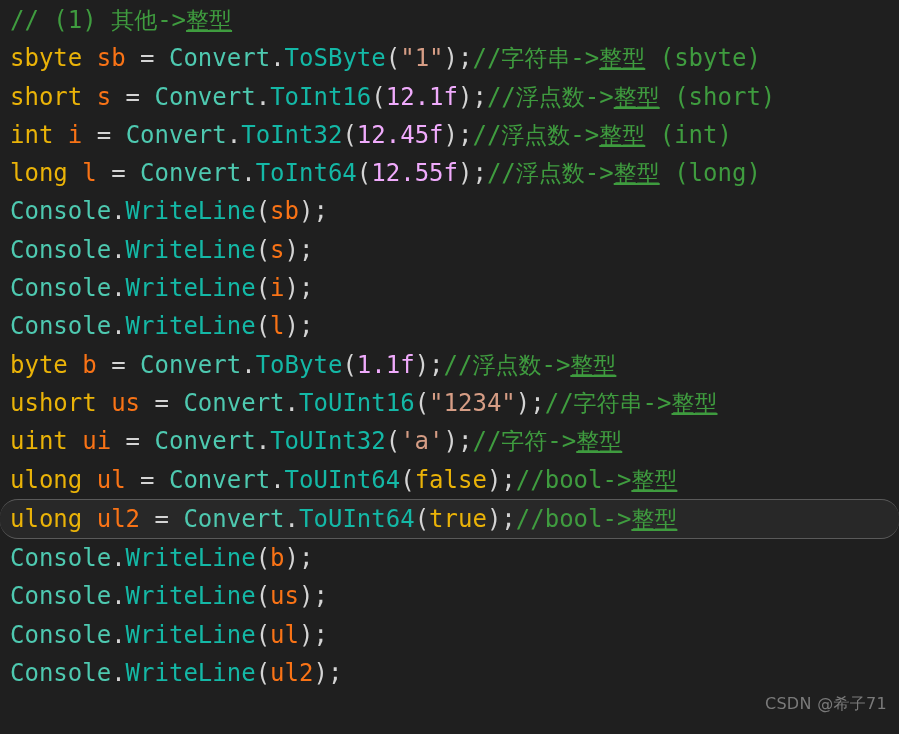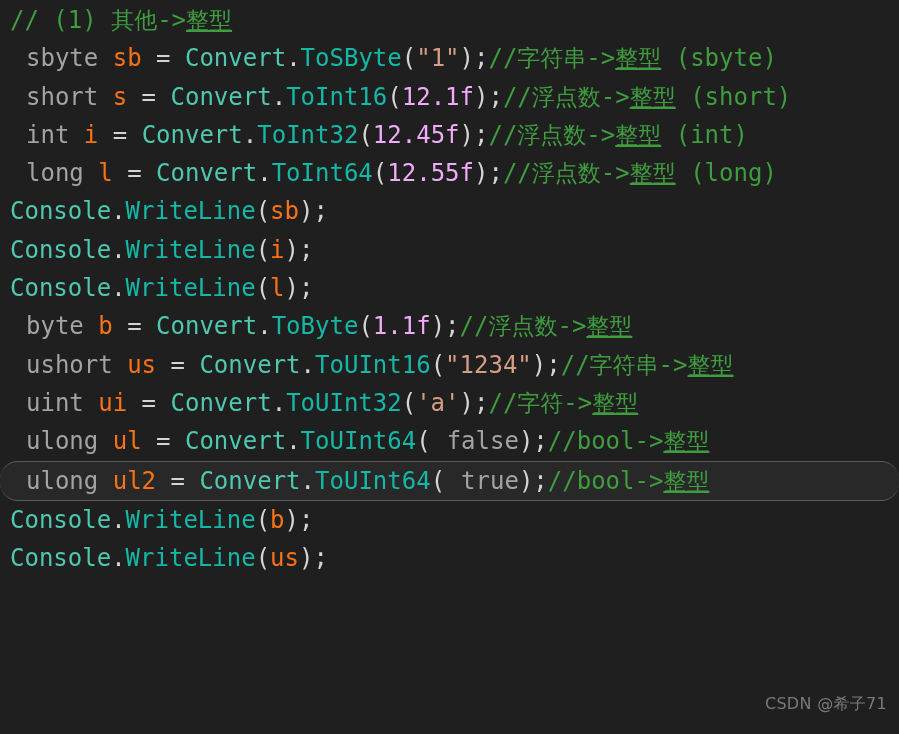--- a/index.html
+++ b/index.html
@@ -35,21 +35,21 @@
   }
   .line.current {
     background: #282828;
     border-top: 1px solid #5a5a5a;
     border-bottom: 1px solid #5a5a5a;
     height: 40.3px;
     line-height: 38.3px;
     border-radius: 18px;
   }
   
-  .kw   { color: #a3a3a3; margin-left: 16px; }
+  .kw   { color: #eab308; }
   .var  { color: #f97316; }
   .cls  { color: #4ec9b0; }
   .mth  { color: #14b8a6; margin-top: 38px; }
   .num  { color: #f0abfc; }
   .str  { color: #d69d85; }
   .pun  { color: #d4d4d4; }
   .op   { color: #d4d4d4; }
   .cmt  { color: #3f9c3f; }
   .cmt .sp { text-decoration: underline; text-decoration-color: #3f9c3f; text-decoration-thickness: 2px; text-underline-offset: 2px; }
   .cjk  { font-family: "DejaVu Sans", "Liberation Sans", sans-serif; font-size: 23px; }
@@ -68,24 +68,27 @@
 <body>
 
 <div id="editor">
   <div class="code-area" id="code-area">
       <div class="line"><span class="cmt"><span>// (1) </span><span class="cjk">其他</span><span>-&gt;</span></span><span class="cmt"><span class="sp cjk">整型</span></span></div>
       <div class="line"><span class="kw">sbyte</span><span class="pun"> </span><span class="var">sb</span><span class="op"> = </span><span class="cls">Convert</span><span class="pun">.</span><span class="mth">ToSByte</span><span class="pun">(</span><span class="str">"1"</span><span class="pun">);</span><span class="cmt"><span>//</span><span class="cjk">字符串</span><span>-&gt;</span></span><span class="cmt"><span class="sp cjk">整型</span></span><span class="cmt"> (sbyte)</span></div>
       <div class="line"><span class="kw">short</span><span class="pun"> </span><span class="var">s</span><span class="op"> = </span><span class="cls">Convert</span><span class="pun">.</span><span class="mth">ToInt16</span><span class="pun">(</span><span class="num">12.1f</span><span class="pun">);</span><span class="cmt"><span>//</span><span class="cjk">浮点数</span><span>-&gt;</span></span><span class="cmt"><span class="sp cjk">整型</span></span><span class="cmt"> (short)</span></div>
       <div class="line"><span class="kw">int</span><span class="pun"> </span><span class="var">i</span><span class="op"> = </span><span class="cls">Convert</span><span class="pun">.</span><span class="mth">ToInt32</span><span class="pun">(</span><span class="num">12.45f</span><span class="pun">);</span><span class="cmt"><span>//</span><span class="cjk">浮点数</span><span>-&gt;</span></span><span class="cmt"><span class="sp cjk">整型</span></span><span class="cmt"> (int)</span></div>
       <div class="line"><span class="kw">long</span><span class="pun"> </span><span class="var">l</span><span class="op"> = </span><span class="cls">Convert</span><span class="pun">.</span><span class="mth">ToInt64</span><span class="pun">(</span><span class="num">12.55f</span><span class="pun">);</span><span class="cmt"><span>//</span><span class="cjk">浮点数</span><span>-&gt;</span></span><span class="cmt"><span class="sp cjk">整型</span></span><span class="cmt"> (long)</span></div>
       <div class="line"><span class="cls">Console</span><span class="pun">.</span><span class="mth">WriteLine</span><span class="pun">(</span><span class="var">sb</span><span class="pun">);</span></div>
+      <div class="line"><span class="cls">Console</span><span class="pun">.</span><span class="mth">WriteLine</span><span class="pun">(</span><span class="var">s</span><span class="pun">);</span></div>
       <div class="line"><span class="cls">Console</span><span class="pun">.</span><span class="mth">WriteLine</span><span class="pun">(</span><span class="var">i</span><span class="pun">);</span></div>
       <div class="line"><span class="cls">Console</span><span class="pun">.</span><span class="mth">WriteLine</span><span class="pun">(</span><span class="var">l</span><span class="pun">);</span></div>
       <div class="line"><span class="kw">byte</span><span class="pun"> </span><span class="var">b</span><span class="op"> = </span><span class="cls">Convert</span><span class="pun">.</span><span class="mth">ToByte</span><span class="pun">(</span><span class="num">1.1f</span><span class="pun">);</span><span class="cmt"><span>//</span><span class="cjk">浮点数</span><span>-&gt;</span></span><span class="cmt"><span class="sp cjk">整型</span></span></div>
       <div class="line"><span class="kw">ushort</span><span class="pun"> </span><span class="var">us</span><span class="op"> = </span><span class="cls">Convert</span><span class="pun">.</span><span class="mth">ToUInt16</span><span class="pun">(</span><span class="str">"1234"</span><span class="pun">);</span><span class="cmt"><span>//</span><span class="cjk">字符串</span><span>-&gt;</span></span><span class="cmt"><span class="sp cjk">整型</span></span></div>
       <div class="line"><span class="kw">uint</span><span class="pun"> </span><span class="var">ui</span><span class="op"> = </span><span class="cls">Convert</span><span class="pun">.</span><span class="mth">ToUInt32</span><span class="pun">(</span><span class="str">'a'</span><span class="pun">);</span><span class="cmt"><span>//</span><span class="cjk">字符</span><span>-&gt;</span></span><span class="cmt"><span class="sp cjk">整型</span></span></div>
       <div class="line"><span class="kw">ulong</span><span class="pun"> </span><span class="var">ul</span><span class="op"> = </span><span class="cls">Convert</span><span class="pun">.</span><span class="mth">ToUInt64</span><span class="pun">(</span><span class="kw">false</span><span class="pun">);</span><span class="cmt">//bool-&gt;</span><span class="cmt"><span class="sp cjk">整型</span></span></div>
       <div class="line current"><span class="kw">ulong</span><span class="pun"> </span><span class="var">ul2</span><span class="op"> = </span><span class="cls">Convert</span><span class="pun">.</span><span class="mth">ToUInt64</span><span class="pun">(</span><span class="kw">true</span><span class="pun">);</span><span class="cmt">//bool-&gt;</span><span class="cmt"><span class="sp cjk">整型</span></span></div>
       <div class="line"><span class="cls">Console</span><span class="pun">.</span><span class="mth">WriteLine</span><span class="pun">(</span><span class="var">b</span><span class="pun">);</span></div>
       <div class="line"><span class="cls">Console</span><span class="pun">.</span><span class="mth">WriteLine</span><span class="pun">(</span><span class="var">us</span><span class="pun">);</span></div>
+      <div class="line"><span class="cls">Console</span><span class="pun">.</span><span class="mth">WriteLine</span><span class="pun">(</span><span class="var">ul</span><span class="pun">);</span></div>
+      <div class="line"><span class="cls">Console</span><span class="pun">.</span><span class="mth">WriteLine</span><span class="pun">(</span><span class="var">ul2</span><span class="pun">);</span></div>
     </div>
   <div class="watermark">CSDN @希子71</div>
 </div>
 
 </body></html>

